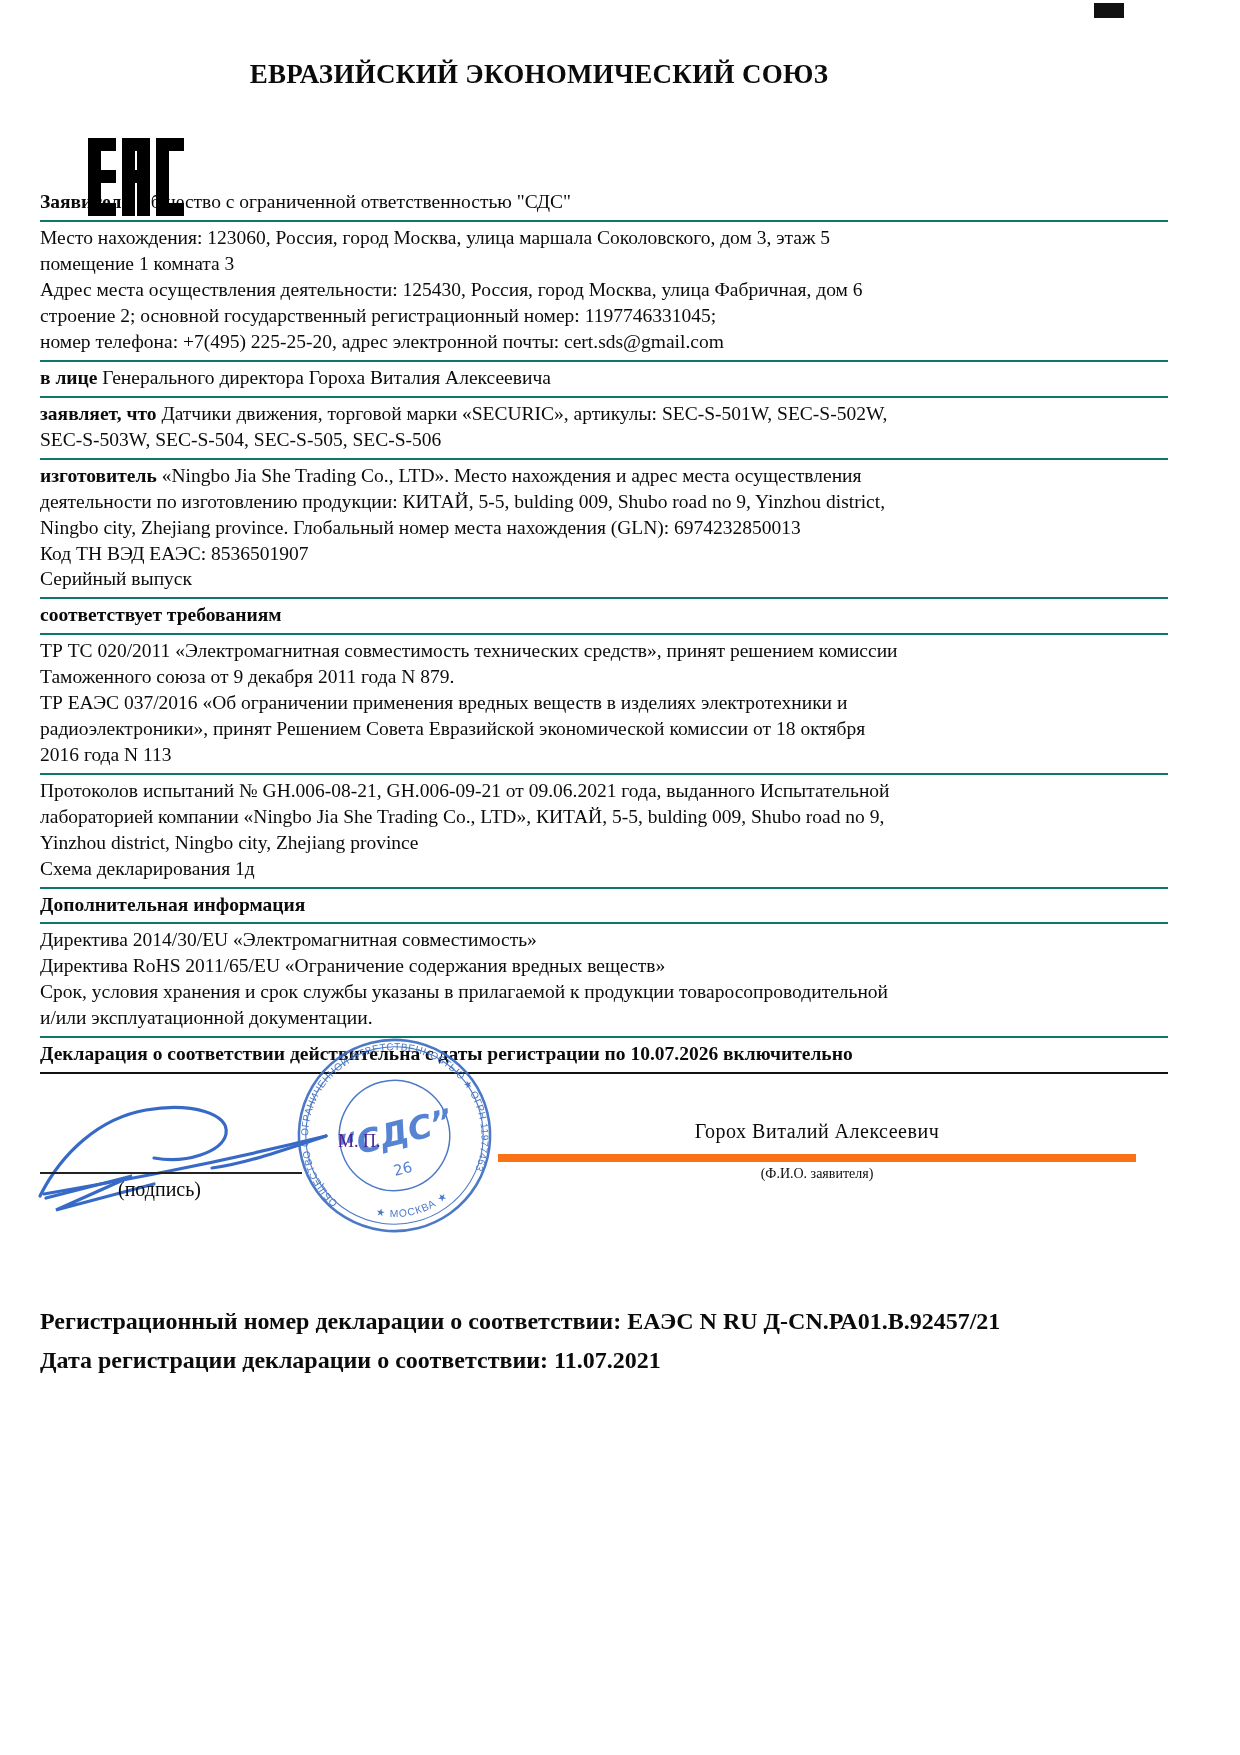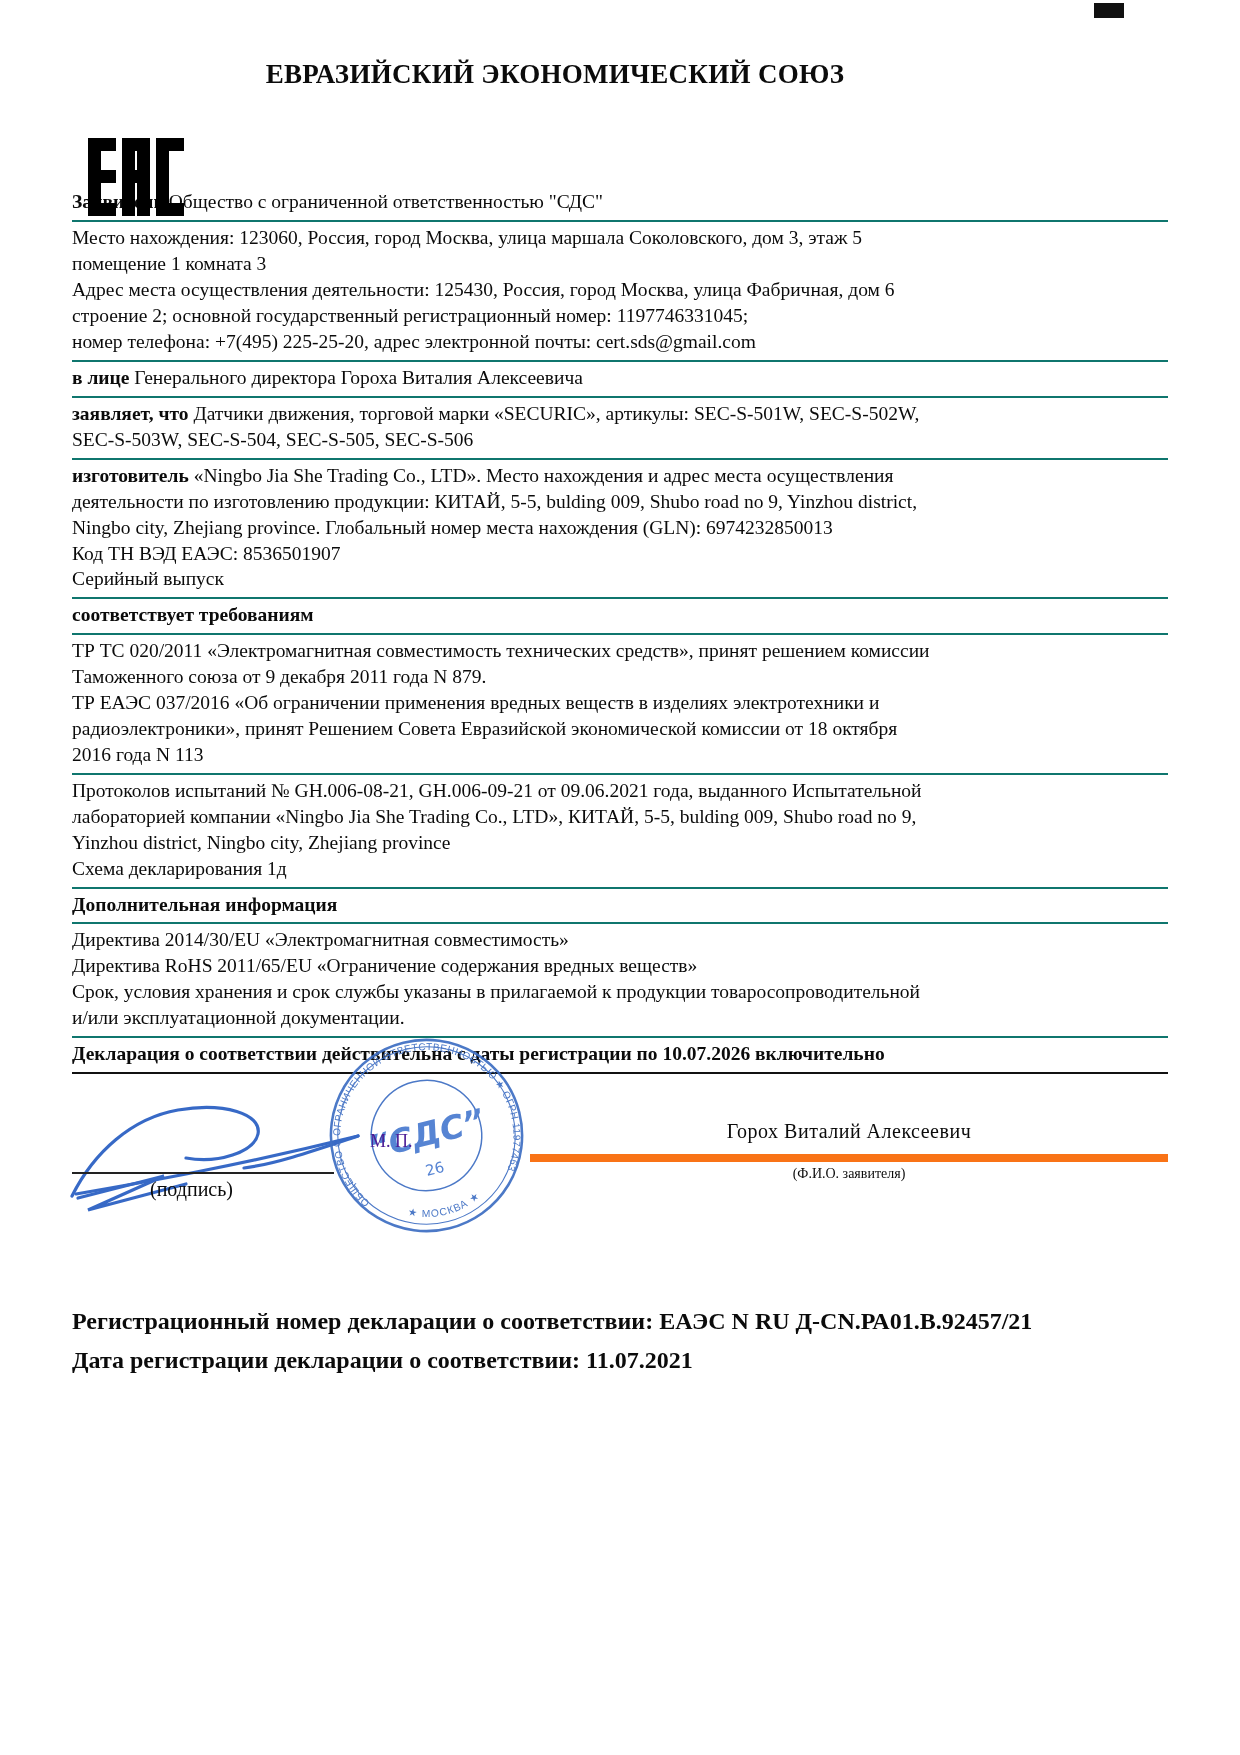--- a/index.html
+++ b/index.html
@@ -3,21 +3,21 @@
 <meta charset="utf-8">
 <style>
   * { margin:0; padding:0; box-sizing:border-box; }
   html, body { background:#ffffff; }
   body {
     width:1240px; min-height:1755px;
     font-family:"Liberation Serif", serif;
     color:#0b0b0b;
     position:relative;
   }
-  .page { position:relative; padding:56px 72px 40px 72px; width:1240px; min-height:1755px; }
+  .page { position:relative; padding:56px 72px 40px 40px; width:1240px; min-height:1755px; }
   .corner-mark { position:absolute; top:3px; right:116px; width:30px; height:15px; background:#111; }
   .titles { text-align:center; font-weight:bold; font-size:27px; line-height:1.35; letter-spacing:.3px; margin-right:130px; }
   .eac-logo { position:absolute; left:88px; top:138px; }
   .content { margin-top:94px; font-size:19.5px; line-height:1.33; }
   .sec { border-bottom:2px solid #0f766e; padding:3px 0 5px; }
   .sec p { white-space:pre-line; }
   .bold { font-weight:bold; }
   .validity-sec { border-bottom:2.5px solid #111; }
 
   .sig-area { position:relative; height:212px; margin-top:4px; }

